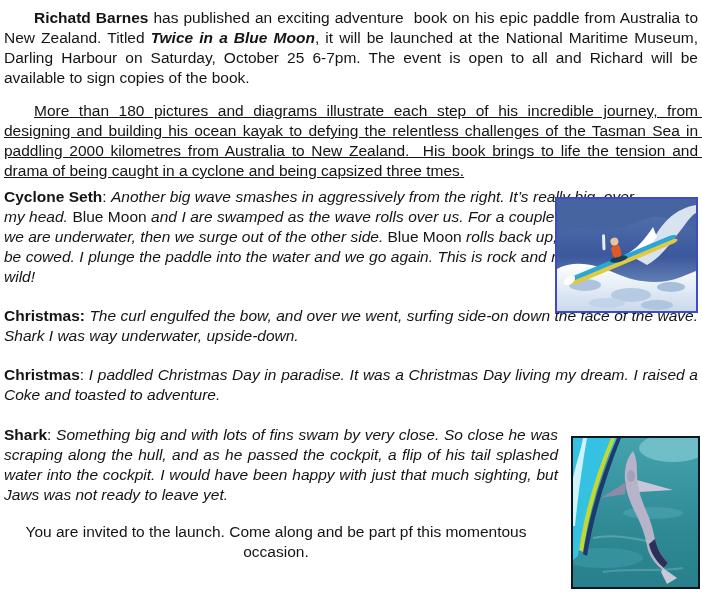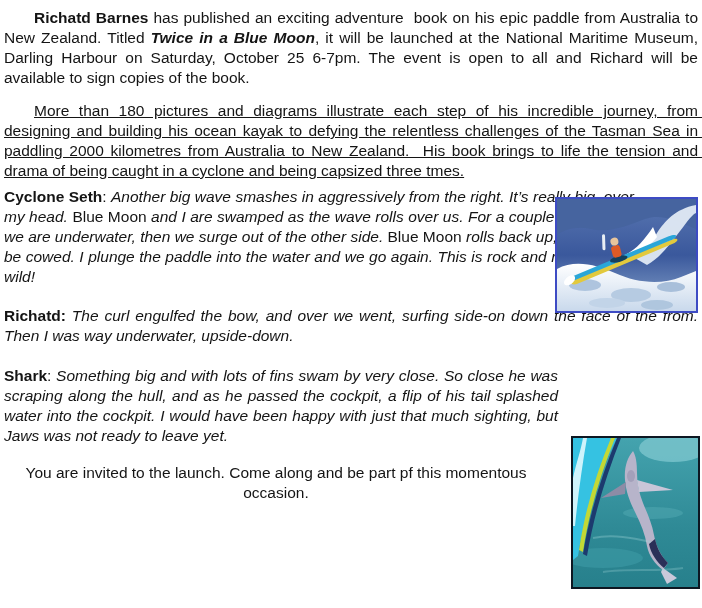--- a/index.html
+++ b/index.html
@@ -38,22 +38,23 @@
 
 <div class="page">
 
   <p id="p1" class="indent"><b>Richatd Barnes</b><span> has published an exciting adventure  book on his epic paddle from Australia to New Zealand. Titled </span><b><i>Twice in a Blue Moon</i></b><span>, it will be launched at the National Maritime Museum, Darling Harbour on Saturday, October 25 6-7pm. The event is open to all and Richard will be available to sign copies of the book.</span></p>
 
   <p id="p2" class="indent">More than 180 pictures and diagrams illustrate each step of his incredible journey, from designing and building his ocean kayak to defying the relentless challenges of the Tasman Sea in paddling 2000 kilometres from Australia to New Zealand.  His book brings to life the tension and drama of being caught in a cyclone and being capsized three tmes.</p>
 
 
   <p id="cyclone"><b>Cyclone Seth</b><span class="roman">: </span><i>Another big wave smashes in aggressively from the right. It’s really big, over my head. </i><span class="roman">Blue Moon</span><i> and I are swamped as the wave rolls over us. For a couple of seconds we are underwater, then we surge out of the other side. </i><span class="roman">Blue Moon</span><i> rolls back up, refusing to be cowed. I plunge the paddle into the water and we go again. This is rock and roll time! It’s wild!</i></p>
 
-  <p id="capsized"><b>Richatd:</b><i> The curl engulfed the bow, and over we went, surfing side-on down the face of the from. Then I was way underwater, upside-down.</i></p>
+  <p id="capsized"><b>Christmas:</b><i> The curl engulfed the bow, and over we went, surfing side-on down the face of the wave. Shark I was way underwater, upside-down.</i></p>
 
+  <p id="christmas"><b>Christmas</b><span class="roman">: </span><i>I paddled Christmas Day in paradise. It was a Christmas Day living my dream. I raised a Coke and toasted to adventure.</i></p>
 
   <p id="shark"><b>Shark</b><span class="roman">: </span><i>Something big and with lots of fins swam by very close. So close he was scraping along the hull, and as he passed the cockpit, a flip of his tail splashed water into the cockpit. I would have been happy with just that much sighting, but Jaws was not ready to leave yet.</i></p>
 
   <p id="closing">You are invited to the launch. Come along and be part pf this momentous occasion.</p>
 
   <div id="img-kayak" class="photo">
     <svg viewBox="0 0 139 112" preserveAspectRatio="none">
       <defs>
         <linearGradient id="sea" x1="0" y1="0" x2="0" y2="1">
           <stop offset="0" stop-color="#5a77b2"></stop>

